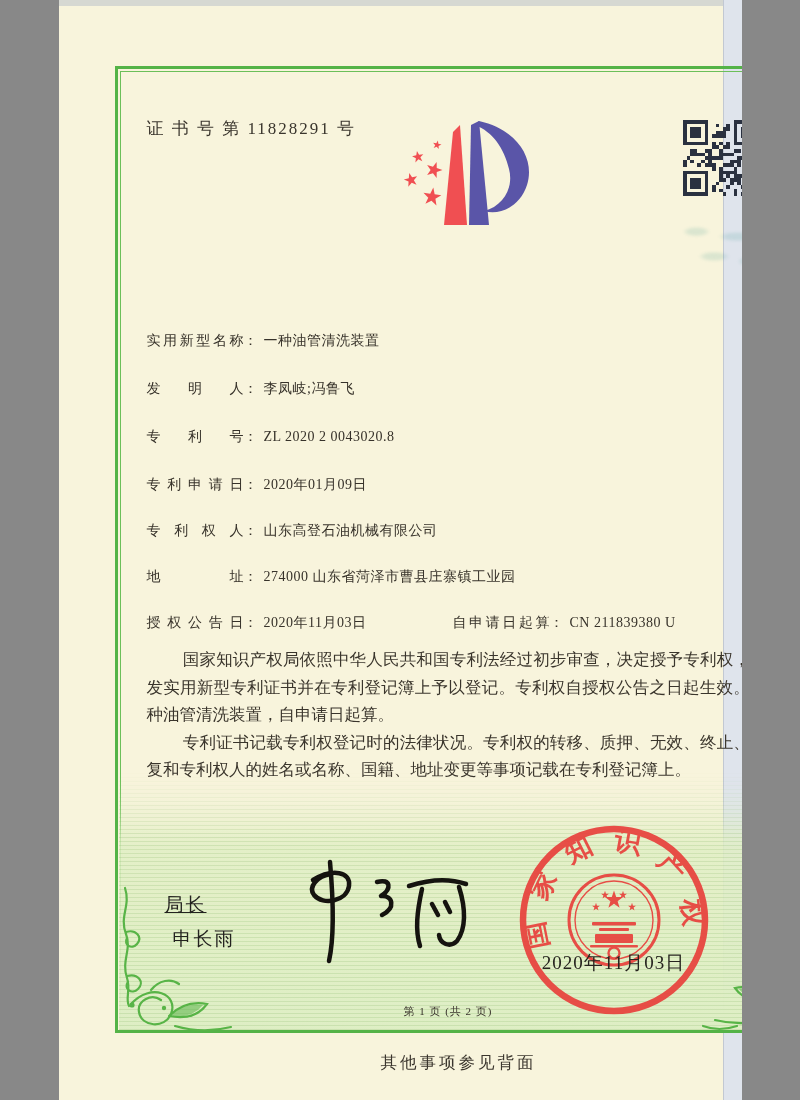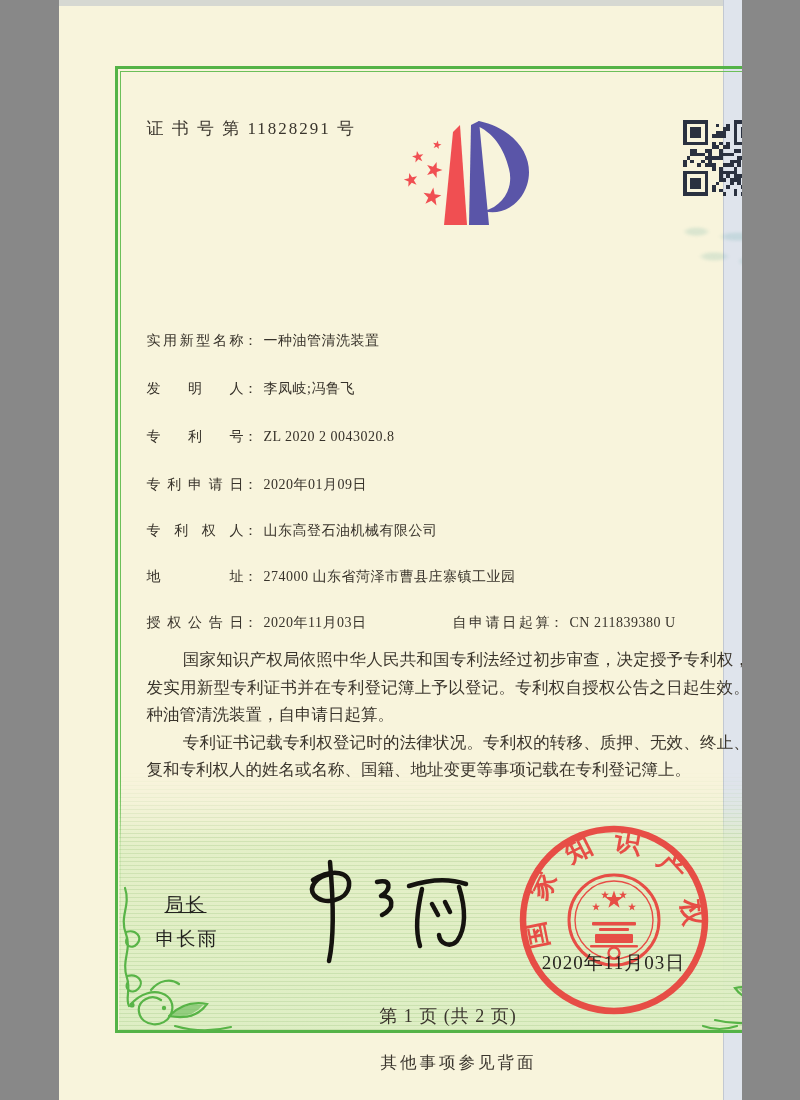--- a/index.html
+++ b/index.html
@@ -46,29 +46,29 @@
   .row .lab{display:inline-block;width:97px;text-align:justify;text-align-last:justify;-moz-text-align-last:justify;vertical-align:bottom;}
   .row .colon{display:inline-block;margin-right:6px;}
   .row .val{letter-spacing:.5px;}
   .grant2{position:absolute;left:306px;top:0;white-space:nowrap;}
 
   .paras{position:absolute;left:88px;top:646px;width:620px;font-size:16.5px;line-height:27.5px;
     color:#3a352c;text-align:justify;}
   .paras p{text-indent:2.2em;}
 
   .sig-title{position:absolute;left:106px;top:892px;font-family:var(--sans);font-size:19px;color:#23221f;letter-spacing:2px;text-decoration:underline;}
-  .sig-name{position:absolute;left:97px;top:926px;font-family:var(--sans);font-size:19px;color:#23221f;letter-spacing:2px;}
+  .sig-name{position:absolute;left:114px;top:926px;font-family:var(--sans);font-size:19px;color:#23221f;letter-spacing:2px;}
   .sig-script{position:absolute;left:212px;top:856px;}
 
   .seal{position:absolute;left:455px;top:820px;}
   .seal-date{position:absolute;left:455px;top:950px;width:200px;text-align:center;
     font-size:19px;color:#26241f;letter-spacing:1px;}
 
   .page-footer{position:absolute;left:56px;top:1004px;width:667px;text-align:center;
-    font-size:18px;color:#3a352d;letter-spacing:1px;}
+    font-size:11px;color:#3a352d;letter-spacing:1px;}
   .back-note{position:absolute;left:0;top:1052px;width:800px;text-align:center;
     font-size:16.5px;color:#3a352d;letter-spacing:3px;}
 
   .orn{position:absolute;}
   .orn-bl{left:58px;top:886px;}
   .orn-br{left:614px;top:916px;}
 </style>
 </head>
 <body>
 

